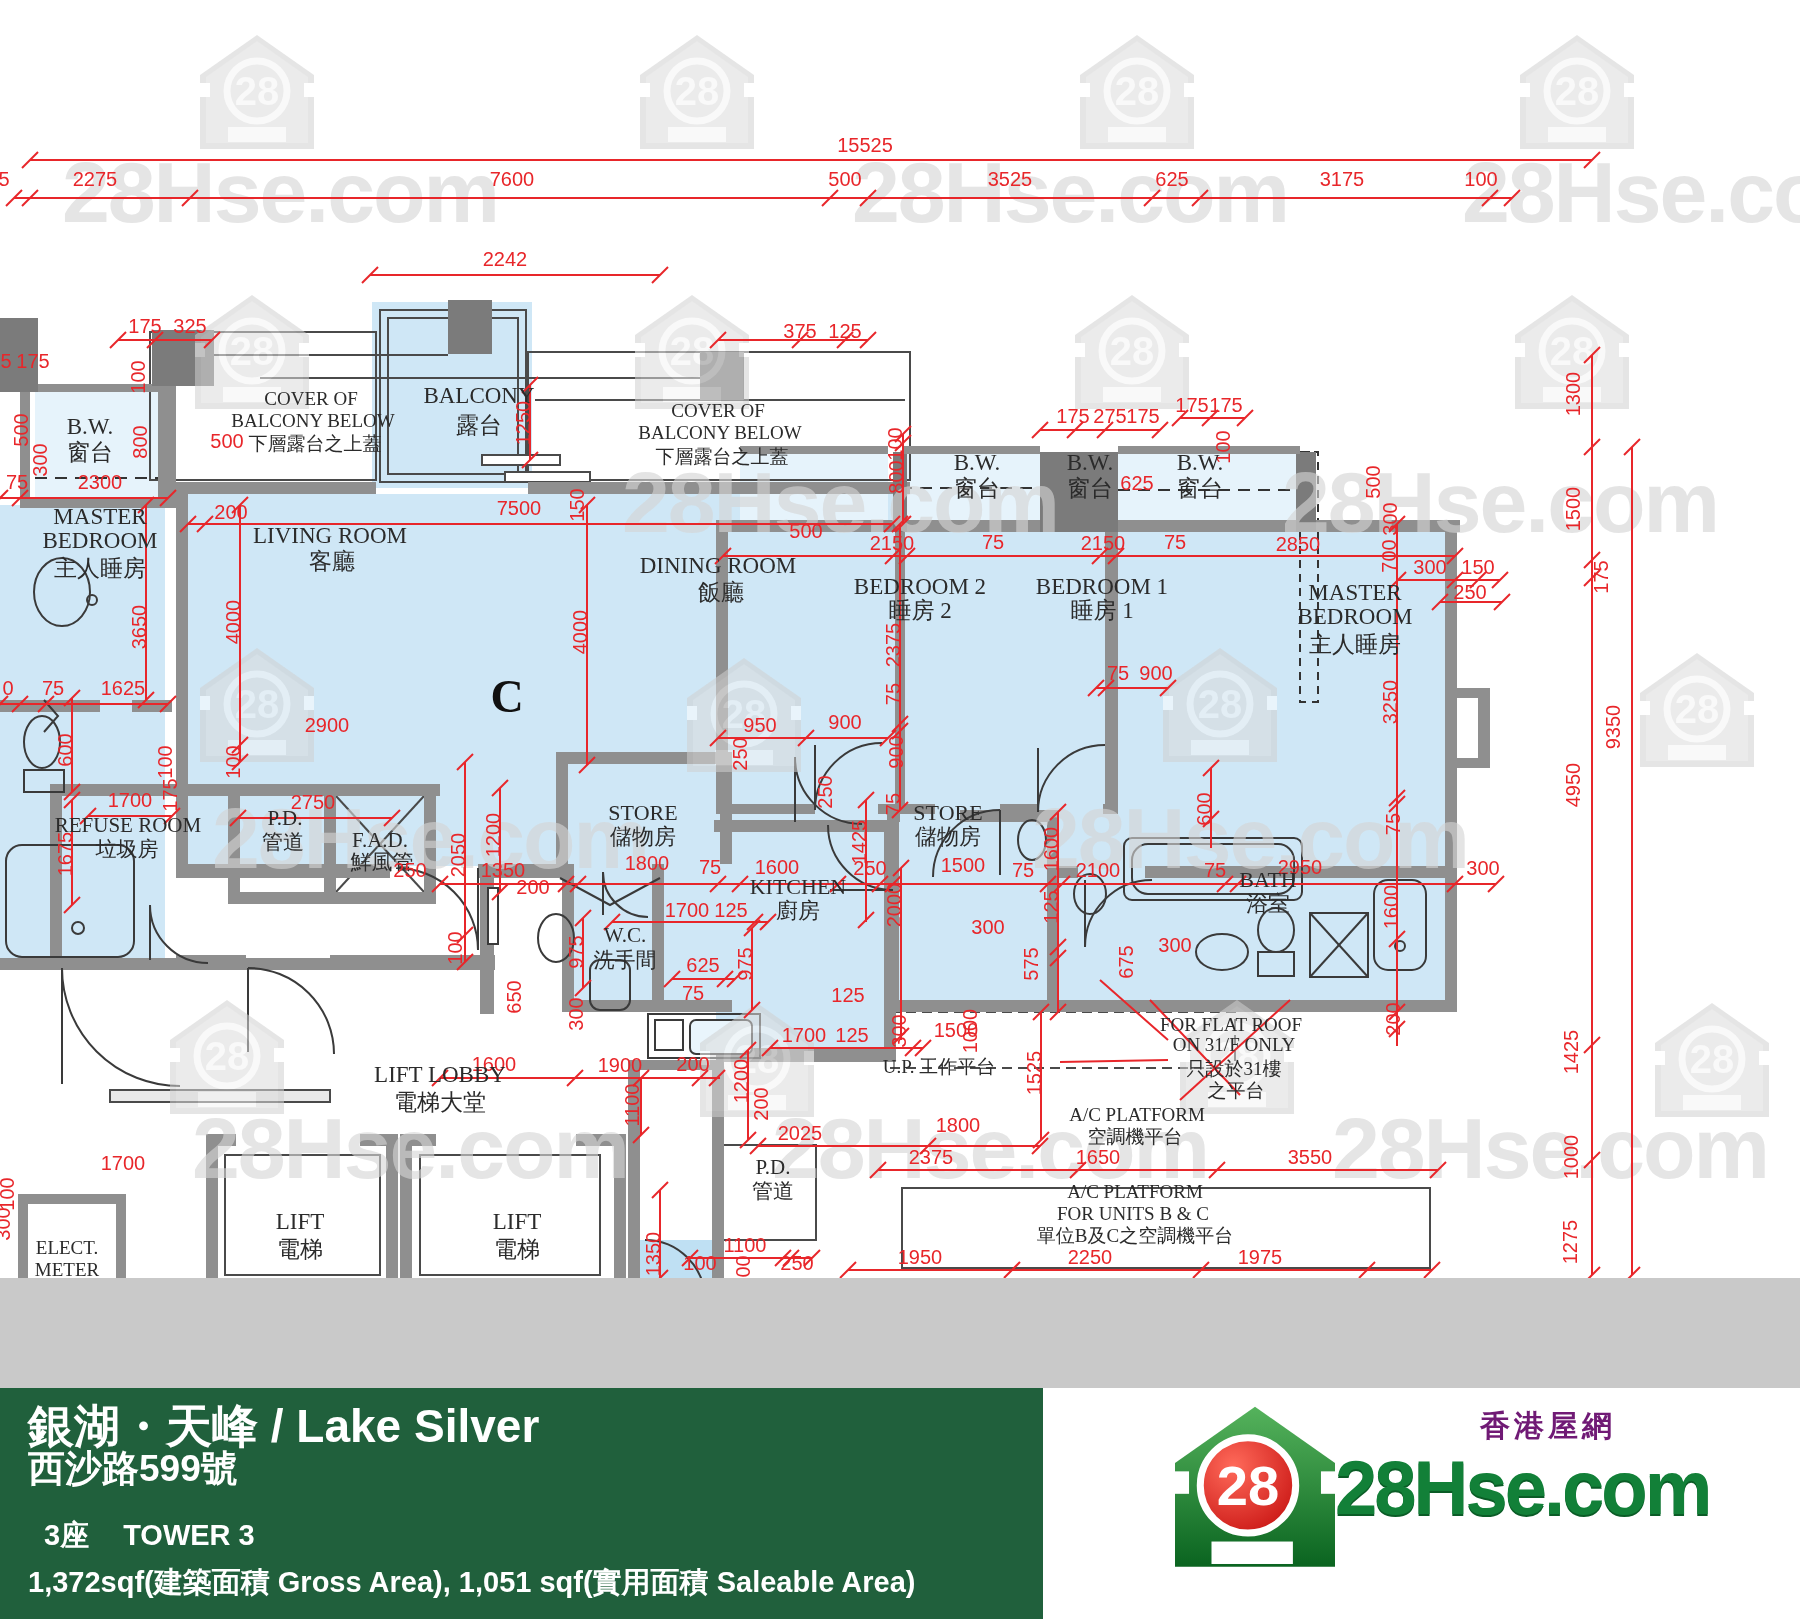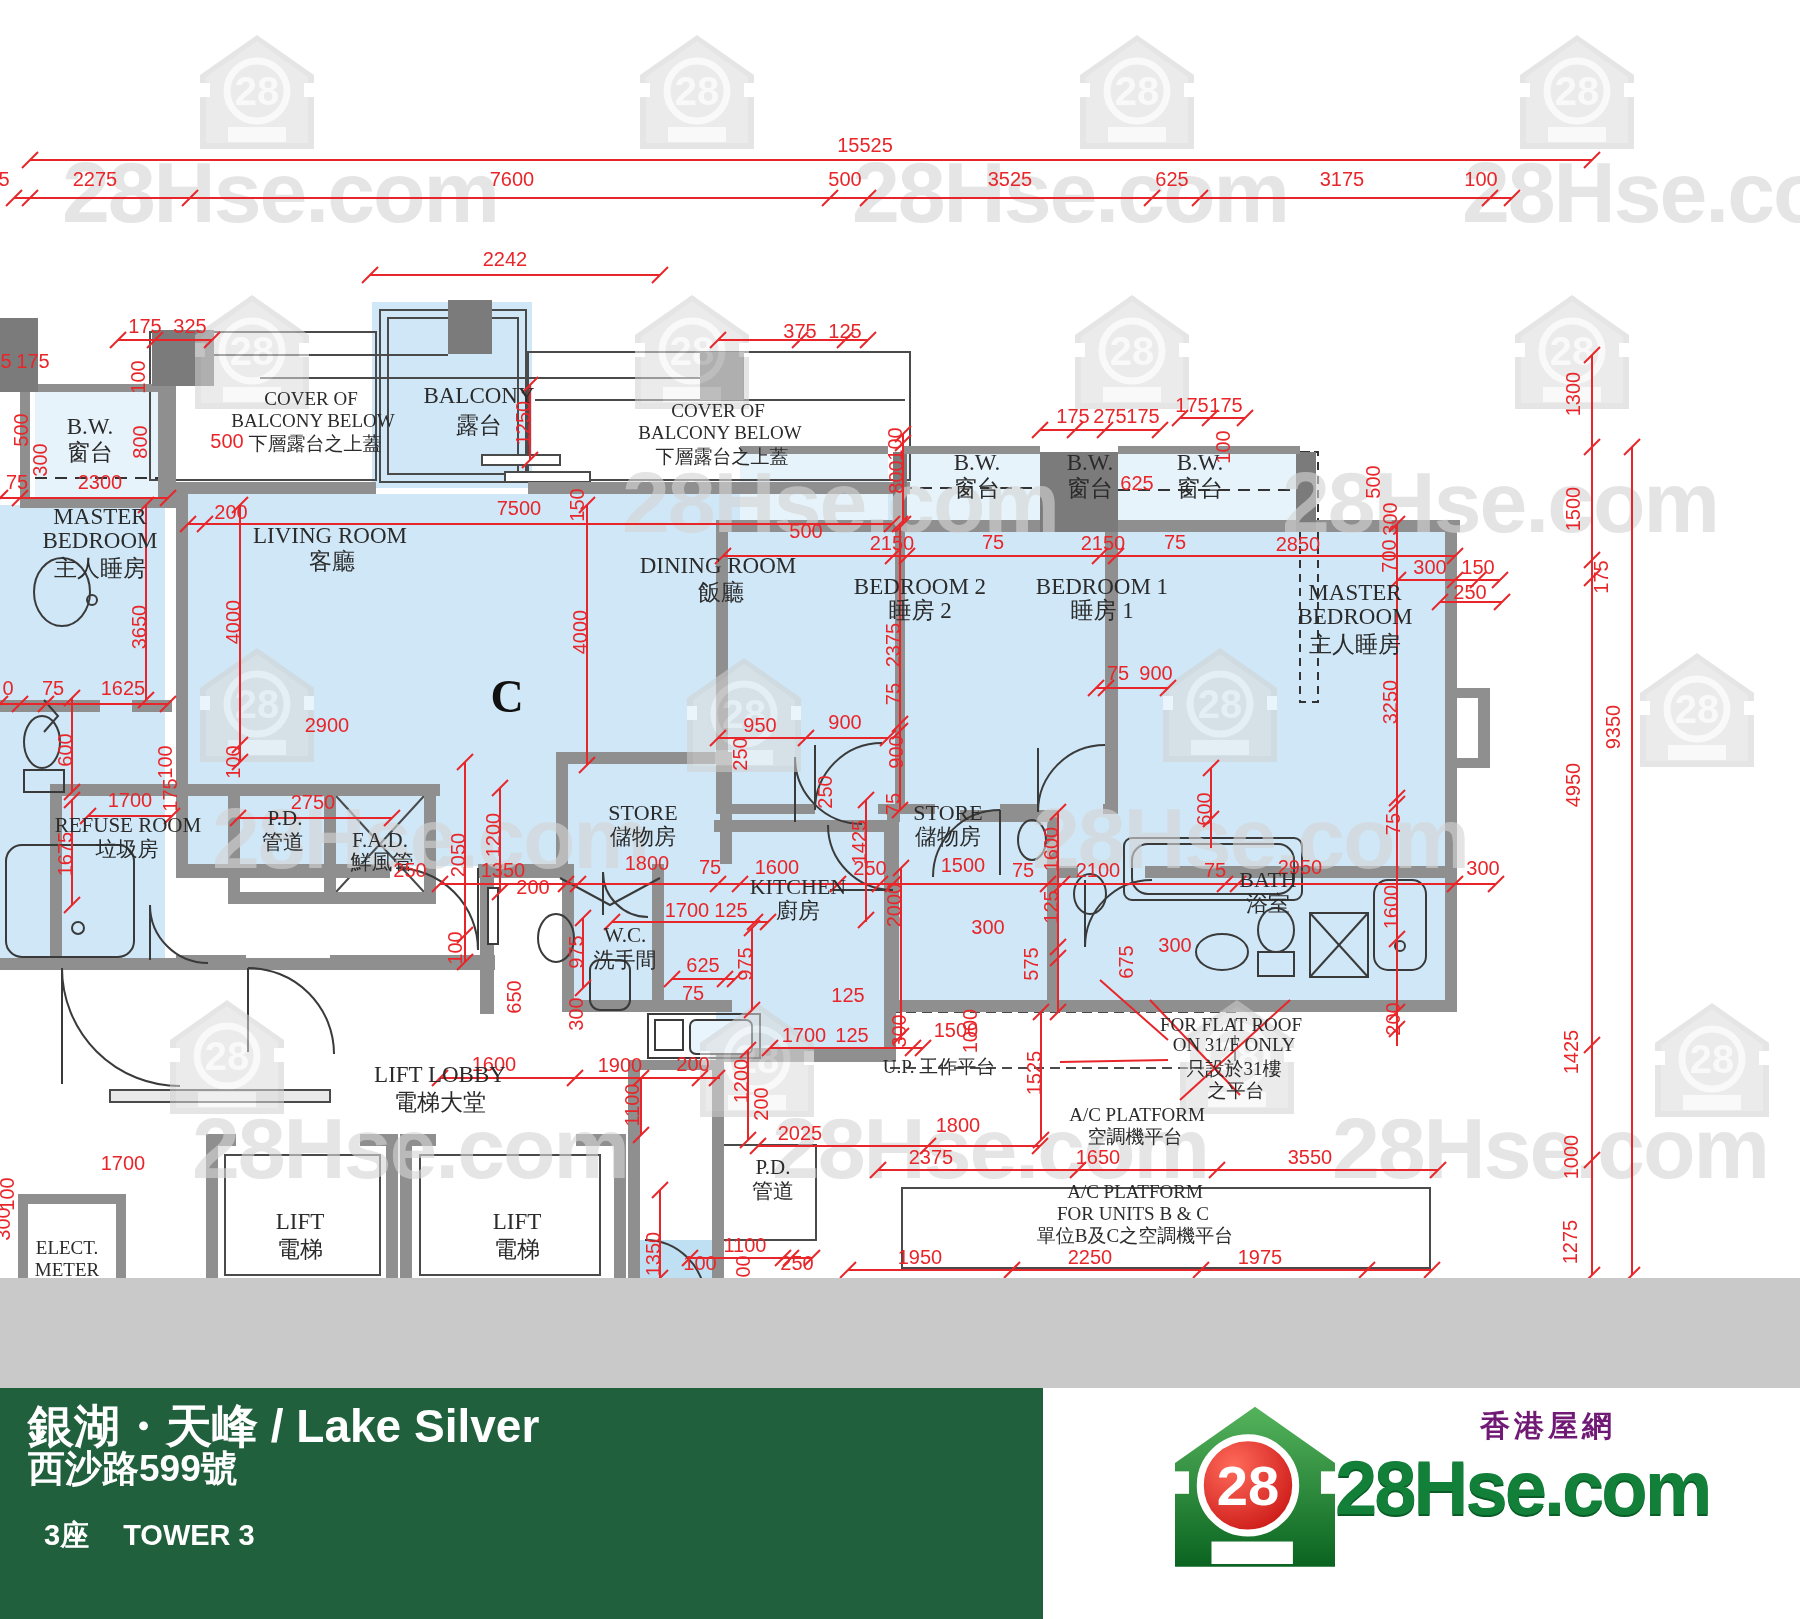--- a/index.html
+++ b/index.html
@@ -709,20 +709,21 @@
 </svg>
 
 
 <div class="banner">
   <div class="banner-green">
     <div class="bn-title">銀湖・天峰 / Lake Silver</div>
     <div class="bn-addr">西沙路599號</div>
     <div class="bn-tower">
       <span>3座</span><span class="bn-sp"></span><span>TOWER 3</span>
     </div>
+    <div class="bn-area">1,372sqf(建築面積 Gross Area), 1,051 sqf(實用面積 Saleable Area)</div>
   </div>
 
   <div class="logo-wrap">
     <svg width="160" height="170" viewBox="0 0 114 120" style="position:absolute;left:0;top:10px">
       <path d="M57 0 L114 40 L114 114 L0 114 L0 40 Z" fill="url(#lg-house2)"></path>
       <defs>
             <linearGradient id="lg-house2" x1="0" y1="0" x2="0" y2="1">
         <stop offset="0" stop-color="#55b35c"></stop>
               <stop offset="1" stop-color="#0a6420"></stop>
       </linearGradient>

